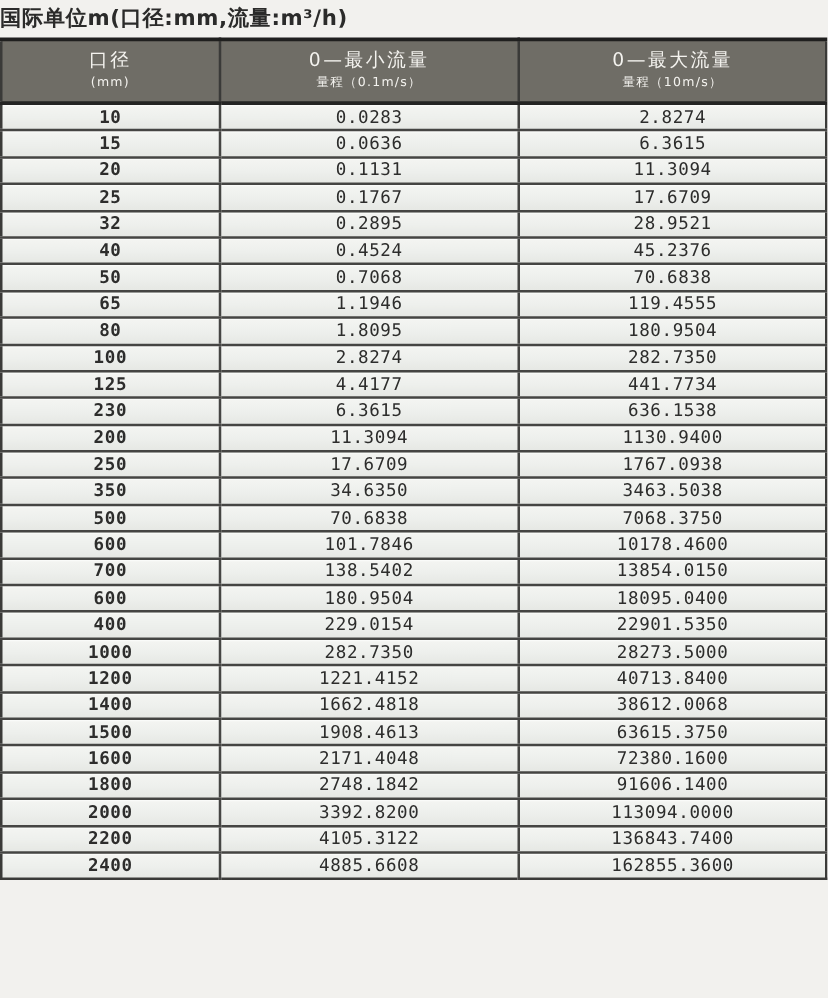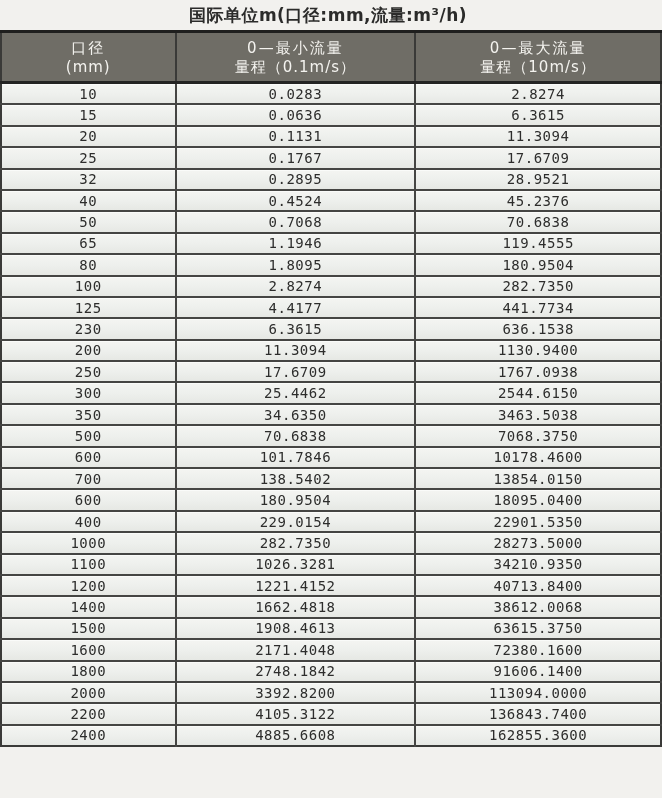--- a/index.html
+++ b/index.html
@@ -11,21 +11,21 @@
   }
   .page {
     width: 662px;
     height: 798px;
     box-sizing: border-box;
     background: #f2f1ee;
   }
   .title-bar {
     height: 30px;
     line-height: 30px;
-    text-align: center;
+    text-align: left;
     padding-right: 6px;
     font-size: 17px;
     font-weight: bold;
     color: #2b2b2a;
     letter-spacing: 0.5px;
   }
   table.flow-table {
     width: 662px;
     table-layout: fixed;
     border-collapse: collapse;
@@ -50,39 +50,39 @@
     padding: 0;
     margin-top: 42px;
   }
   thead th:first-child { border-left: none; }
   .hline1 {
     font-size: 15px;
     letter-spacing: 2px;
     line-height: 20px;
   }
   .hline2 {
-    font-size: 15px;
+    font-size: 10px;
     letter-spacing: 1px;
     line-height: 18px;
   }
   tbody td {
     height: 19.4px;
     text-align: center;
     vertical-align: middle;
     font-family: "DejaVu Sans Mono", "Liberation Mono", monospace;
     font-size: 14px;
     color: #2d2d2c;
     border-bottom: 2px solid #454543;
     border-left: 2px solid #454543;
     background: linear-gradient(180deg, #f4f5f2 0%, #edefec 55%, #e6e8e4 100%);
     box-shadow: inset 0 1px 0 #fafbf9;
     padding: 0;
     letter-spacing: 0.5px;
   }
-  tbody td:first-child { border-left: none; }
+  tbody td:first-child { border-left: none; font-weight: bold; }
   tbody tr:last-child td { border-bottom: none; }
 </style>
 </head>
 <body>
 
 <div class="page">
   <div class="title-bar">国际单位m(口径:mm,流量:m³/h)</div>
 
   <table class="flow-table">
     <colgroup>
@@ -171,25 +171,20 @@
           <td>200</td>
           <td>11.3094</td>
           <td>1130.9400</td>
         </tr>
         <tr>
           <td>250</td>
           <td>17.6709</td>
           <td>1767.0938</td>
         </tr>
         <tr>
-          <td>300</td>
-          <td>25.4462</td>
-          <td>2544.6150</td>
-        </tr>
-        <tr>
           <td>350</td>
           <td>34.6350</td>
           <td>3463.5038</td>
         </tr>
         <tr>
           <td>500</td>
           <td>70.6838</td>
           <td>7068.3750</td>
         </tr>
         <tr>
@@ -209,25 +204,20 @@
         </tr>
         <tr>
           <td>400</td>
           <td>229.0154</td>
           <td>22901.5350</td>
         </tr>
         <tr>
           <td>1000</td>
           <td>282.7350</td>
           <td>28273.5000</td>
-        </tr>
-        <tr>
-          <td>1100</td>
-          <td>1026.3281</td>
-          <td>34210.9350</td>
         </tr>
         <tr>
           <td>1200</td>
           <td>1221.4152</td>
           <td>40713.8400</td>
         </tr>
         <tr>
           <td>1400</td>
           <td>1662.4818</td>
           <td>38612.0068</td>

